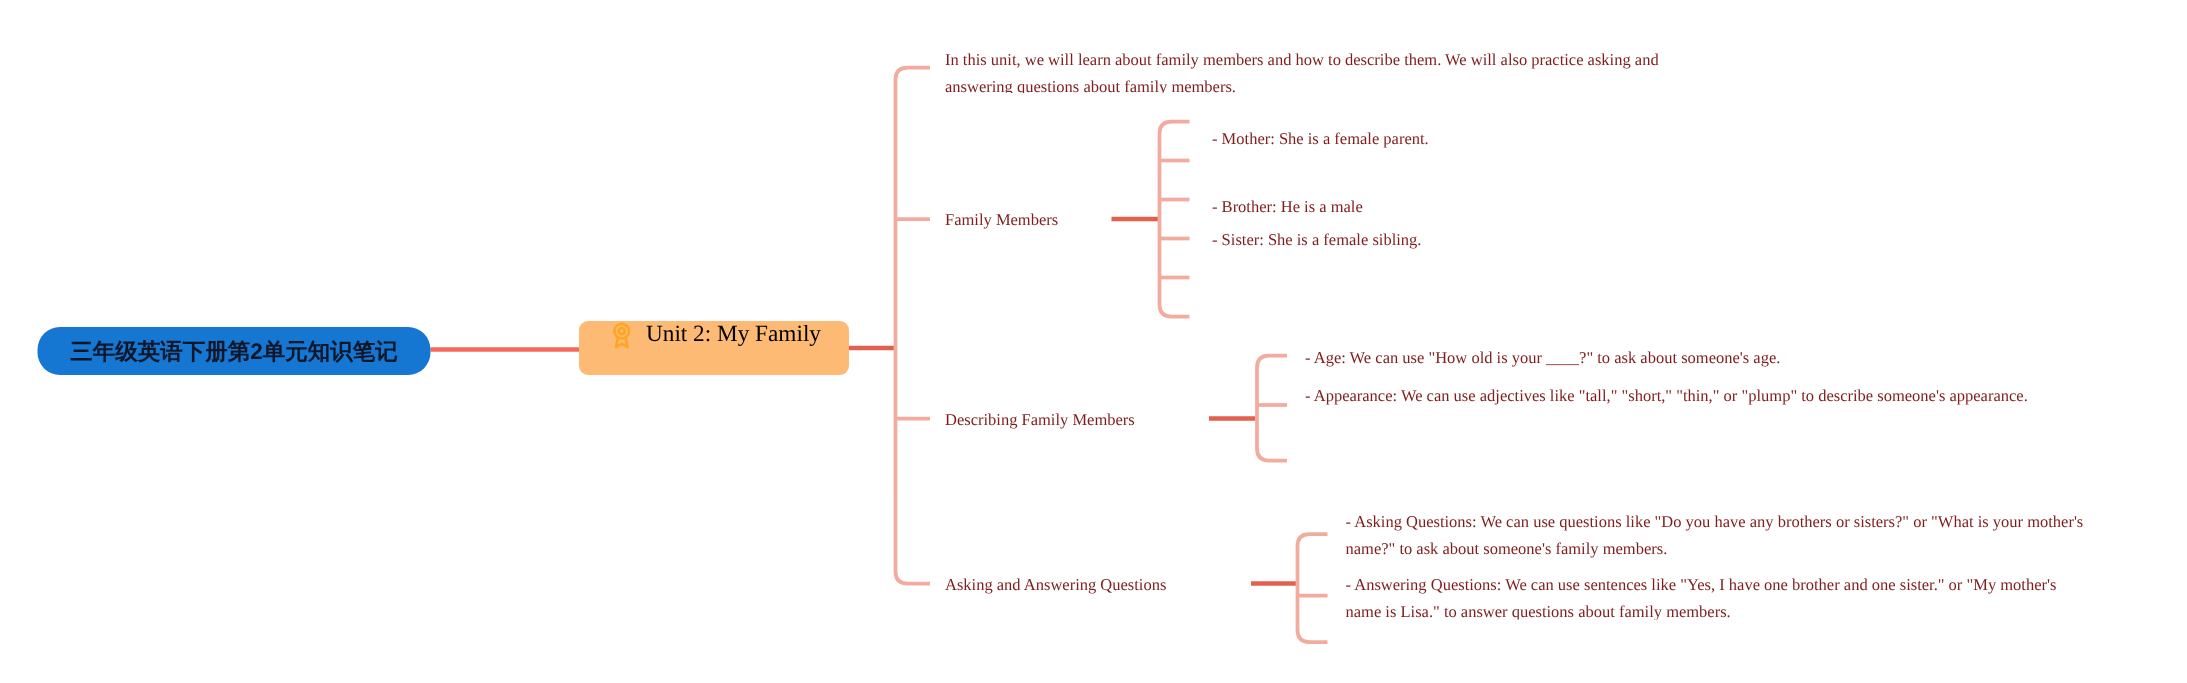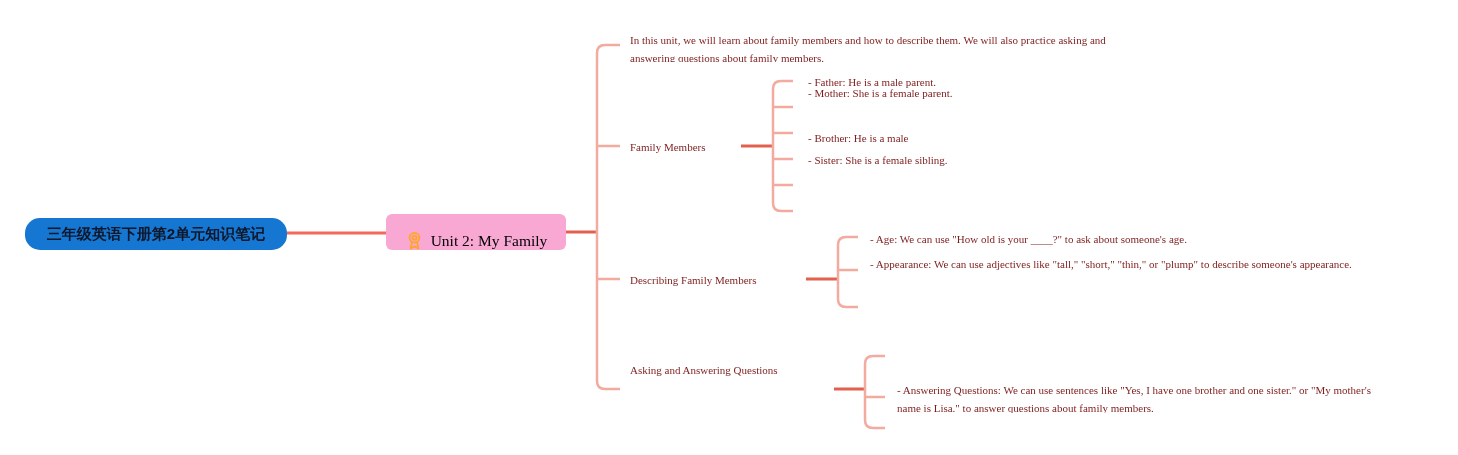--- a/index.html
+++ b/index.html
@@ -9,31 +9,31 @@
   }
   #wires{position:absolute;left:0;top:0;width:1458px;height:455px;}
   .node{position:absolute;box-sizing:border-box;}
   .root-node{
     left:25px;top:218px;width:262px;height:32px;background:#1577d2;
     border-radius:15px;display:flex;align-items:center;justify-content:center;
     font-family:"Liberation Sans", sans-serif;font-weight:bold;font-size:15px;color:#0f172a;
     white-space:nowrap;cursor:default;
   }
   .unit-node{
-    left:386px;top:214px;width:180px;height:36px;background:#f9a8d4;
-    border-radius:6px;display:flex;align-items:flex-end;justify-content:center;gap:7px;
+    left:386px;top:214px;width:180px;height:36px;background:#fdba74;
+    border-radius:6px;display:flex;align-items:flex-start;justify-content:center;gap:7px;
     font-size:15.5px;color:#000000;white-space:nowrap;cursor:default;
   }
   .txt{font-size:11px;line-height:18px;color:#7f1d1d;}
   .nowrap{white-space:nowrap;}
   .clip{overflow:hidden;}
   .intro{left:630px;top:31px;width:505px;height:31px;}
   .b-label-1{left:630px;top:138px;text-align:right;}
   .b-label-2{left:630px;top:271px;}
-  .b-label-3{left:630px;top:361px;}
+  .b-label-3{left:630px;top:381px;}
   .fam-c0{left:808px;top:73px;}
   .fam-c1{left:808px;top:84px;}
   .fam-c2{left:808px;top:129px;}
   .fam-c3{left:808px;top:151px;height:15px;}
   .desc-c0{left:870px;top:230px;}
   .desc-c1{left:870px;top:255px;width:495px;height:31px;}
   .desc-c2{left:870px;top:297px;width:505px;height:31px;}
   .ask-c0{left:897px;top:339px;width:505px;}
   .ask-c1{left:897px;top:381px;width:480px;height:32px;}
   .medal{flex:0 0 auto;display:block;}
@@ -78,25 +78,25 @@
       <circle cx="12" cy="8.5" r="6.2"></circle>
       <circle cx="12" cy="8.5" r="2.6"></circle>
       <polyline points="8.7,13.9 7.2,22 12,19.2 16.8,22 15.3,13.9"></polyline>
     </svg>
     <span>Unit 2: My Family</span>
   </div>
 
   <div class="node txt clip intro">In this unit, we will learn about family members and how to describe them. We will also practice asking and answering questions about family members.</div>
 
   <div class="node txt nowrap b-label-1">Family Members</div>
-  <div class="node txt nowrap fam-c0">- Father: He is a male parent.</div>
   <div class="node txt nowrap fam-c1">- Mother: She is a female parent.</div>
   <div class="node txt nowrap fam-c2">- Brother: He is a male</div>
   <div class="node txt nowrap clip fam-c3">- Sister: She is a female sibling.</div>
 
   <div class="node txt nowrap b-label-2">Describing Family Members</div>
   <div class="node txt nowrap desc-c0">- Age: We can use "How old is your ____?" to ask about someone's age.</div>
   <div class="node txt clip desc-c1">- Appearance: We can use adjectives like "tall," "short," "thin," or "plump" to describe someone's appearance.</div>
 
   <div class="node txt nowrap b-label-3">Asking and Answering Questions</div>
+  <div class="node txt ask-c0">- Asking Questions: We can use questions like "Do you have any brothers or sisters?" or "What is your mother's name?" to ask about someone's family members.</div>
   <div class="node txt clip ask-c1">- Answering Questions: We can use sentences like "Yes, I have one brother and one sister." or "My mother's name is Lisa." to answer questions about family members.</div>
 
 </div>
 
 </body></html>

